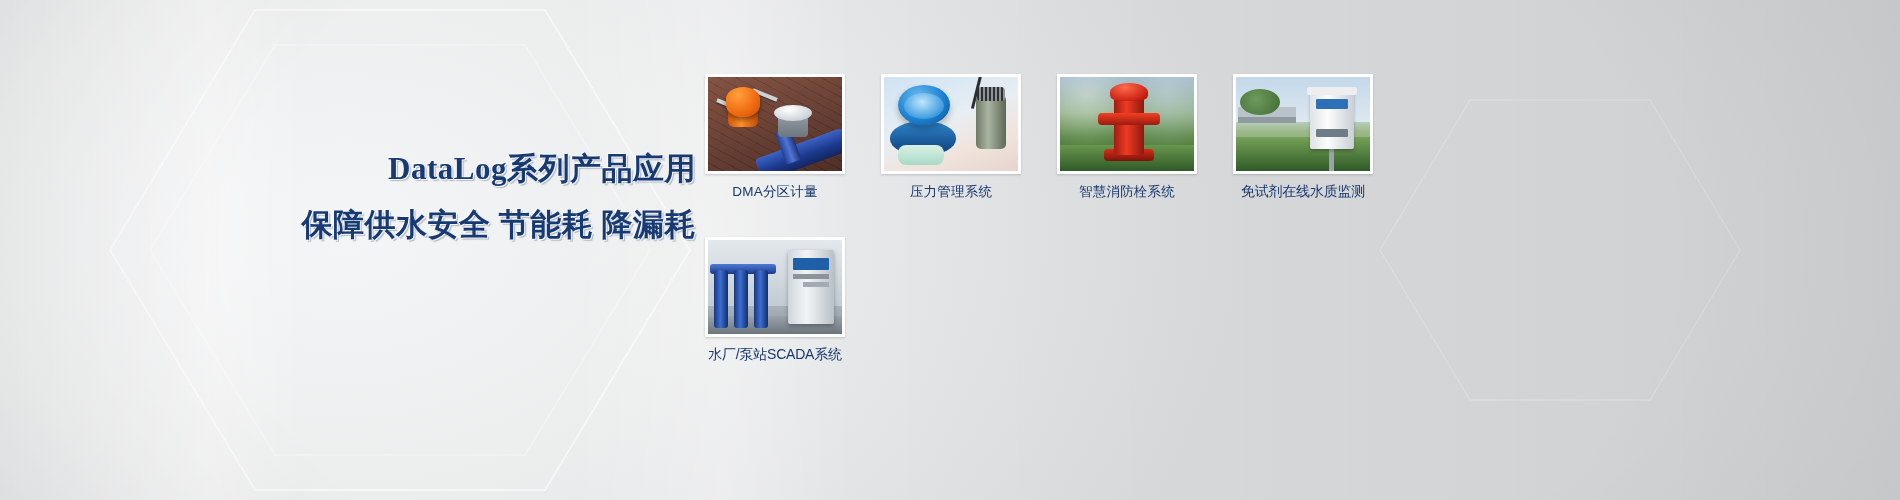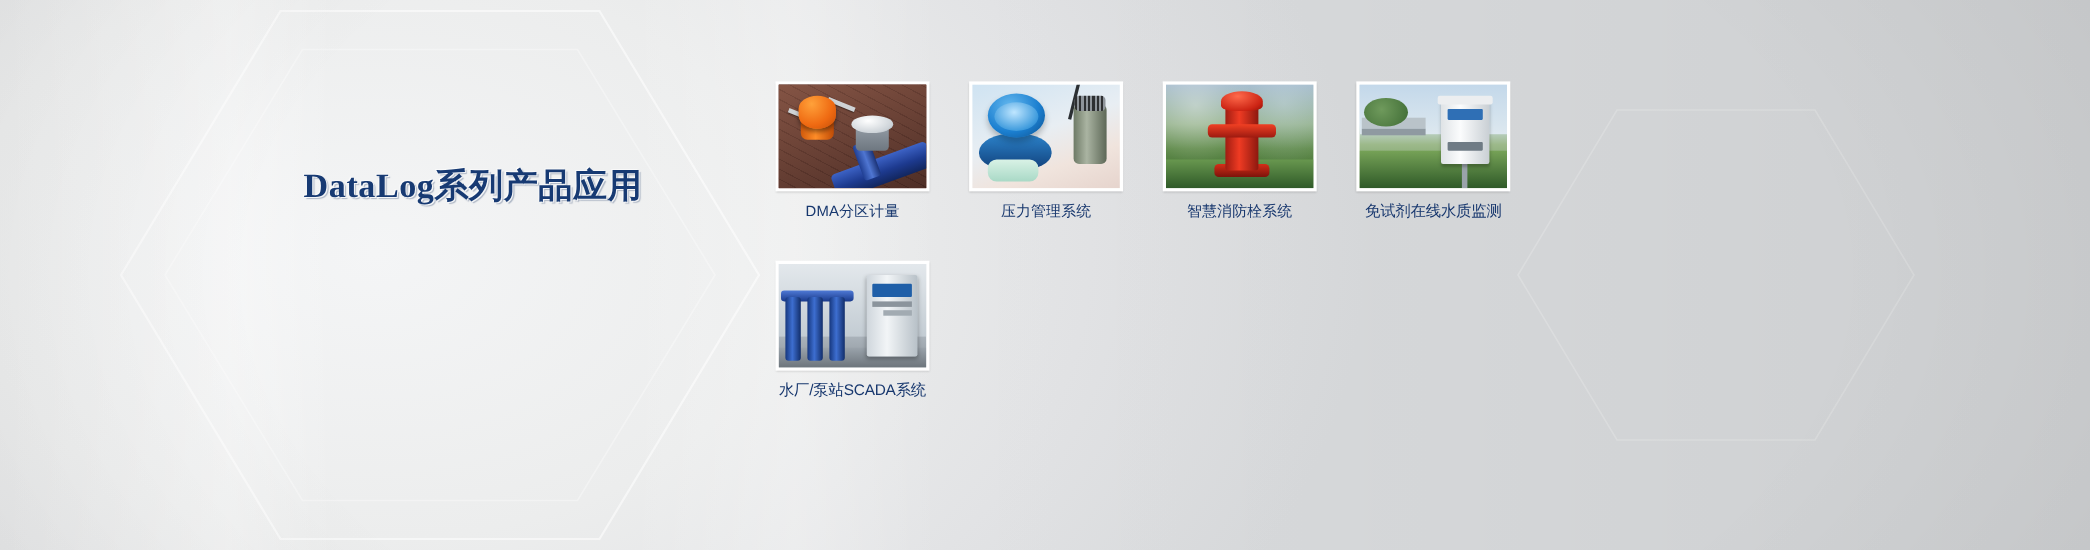--- a/index.html
+++ b/index.html
@@ -30,21 +30,21 @@
   .vignette{
     position:absolute; inset:0;
     background:radial-gradient(ellipse 1300px 760px at 50% 50%, rgba(0,0,0,0) 55%, rgba(0,0,0,.07) 100%);
     pointer-events:none;
   }
   svg.hexwrap{ position:absolute; left:0; top:0; width:1900px; height:500px; pointer-events:none; }
 
   
   .headline{
     position:absolute; left:276px; top:148px; width:420px;
-    text-align:left;
+    text-align:right;
     font-family:"Liberation Serif","DejaVu Serif",serif;
     color:#173a73;
     font-weight:bold;
     letter-spacing:.5px;
     text-shadow:
        1px 1px 0 rgba(255,255,255,.85),
        2px 2px 1px rgba(120,135,160,.55),
       -1px -1px 0 rgba(255,255,255,.6);
     white-space:nowrap;
   }
@@ -225,20 +225,21 @@
     <polygon points="110,250 255,10 545,10 690,250 545,490 255,490" fill="none" stroke="rgba(255,255,255,0.55)" stroke-width="2"></polygon>
     <polygon points="150,250 275,45 525,45 650,250 525,455 275,455" fill="none" stroke="rgba(255,255,255,0.33)" stroke-width="1.5"></polygon>
     <polygon points="1380,250 1470,100 1650,100 1740,250 1650,400 1470,400" fill="none" stroke="rgba(255,255,255,0.22)" stroke-width="1.5"></polygon>
   </svg>
 
   <div class="streaks"></div>
   <div class="vignette"></div>
 
   <div class="headline">
     <div class="line1">DataLog系列产品应用</div>
+    <div class="line2">保障供水安全 节能耗 降漏耗</div>
   </div>
 
   <div class="grid">
 
     <div class="card">
       <div class="thumb">
         <div class="photo s1">
           <div class="brickTint"></div>
             <div class="pipe"></div>
             <div class="flange"></div>

